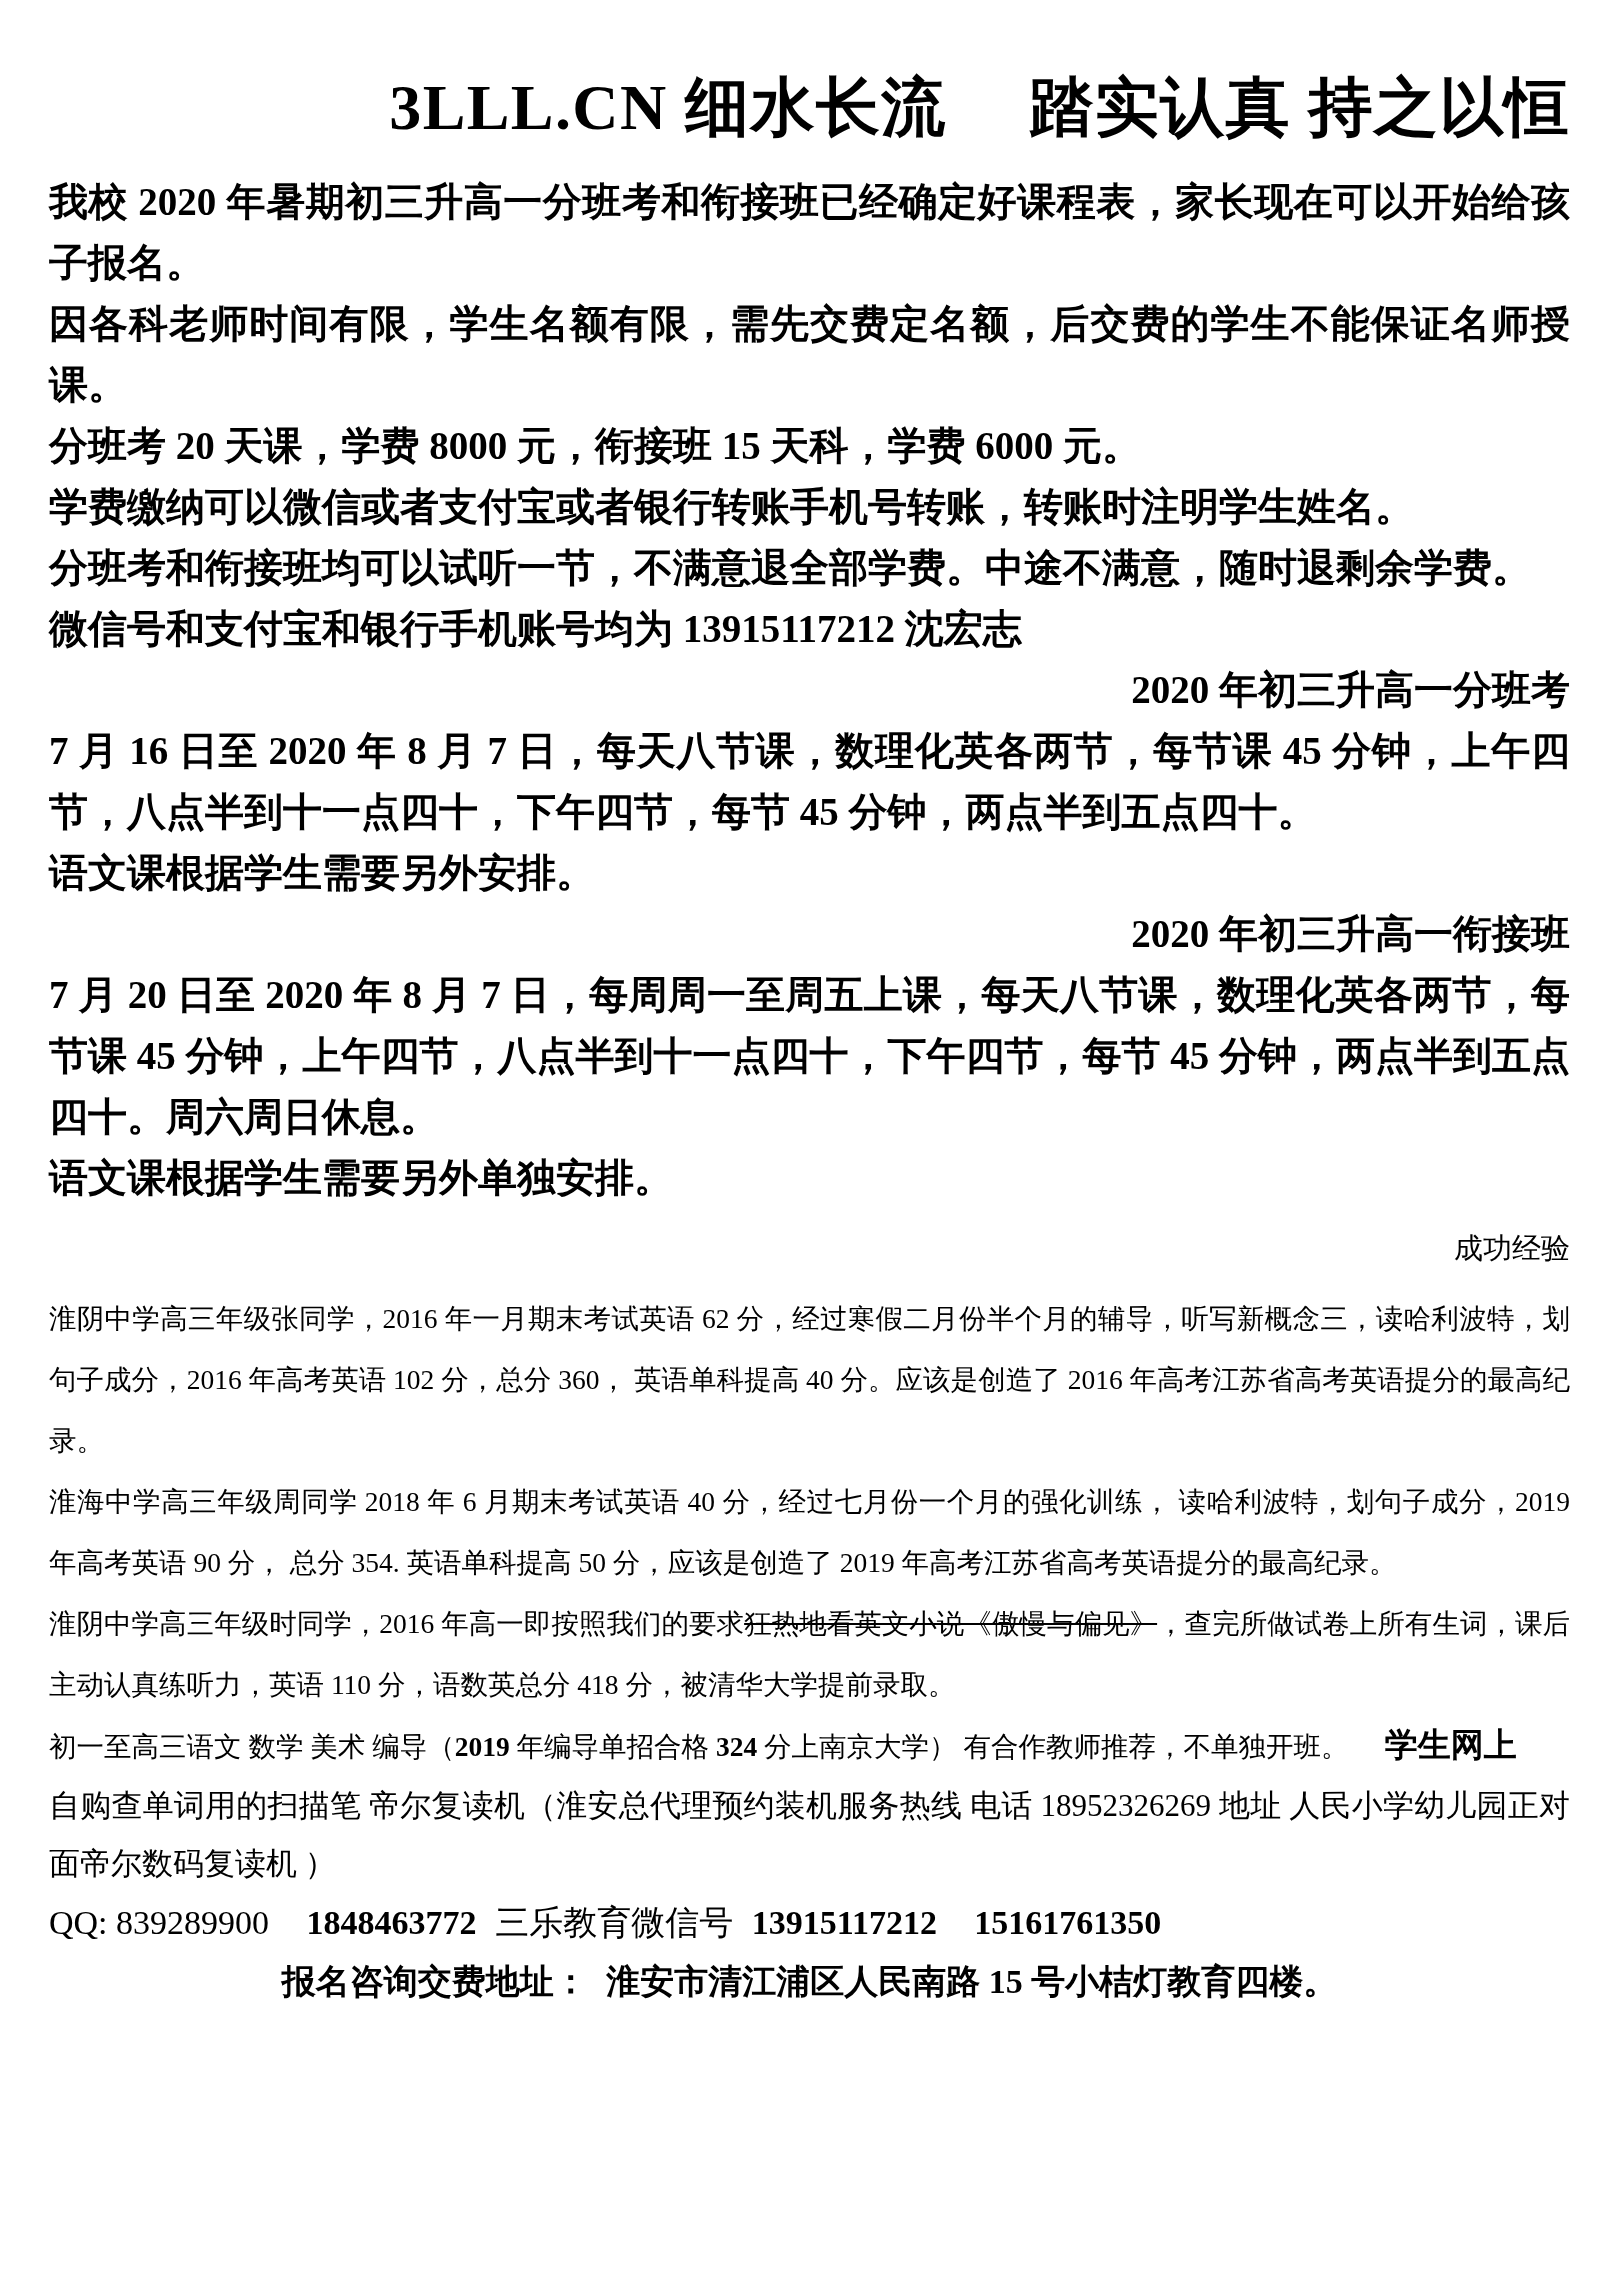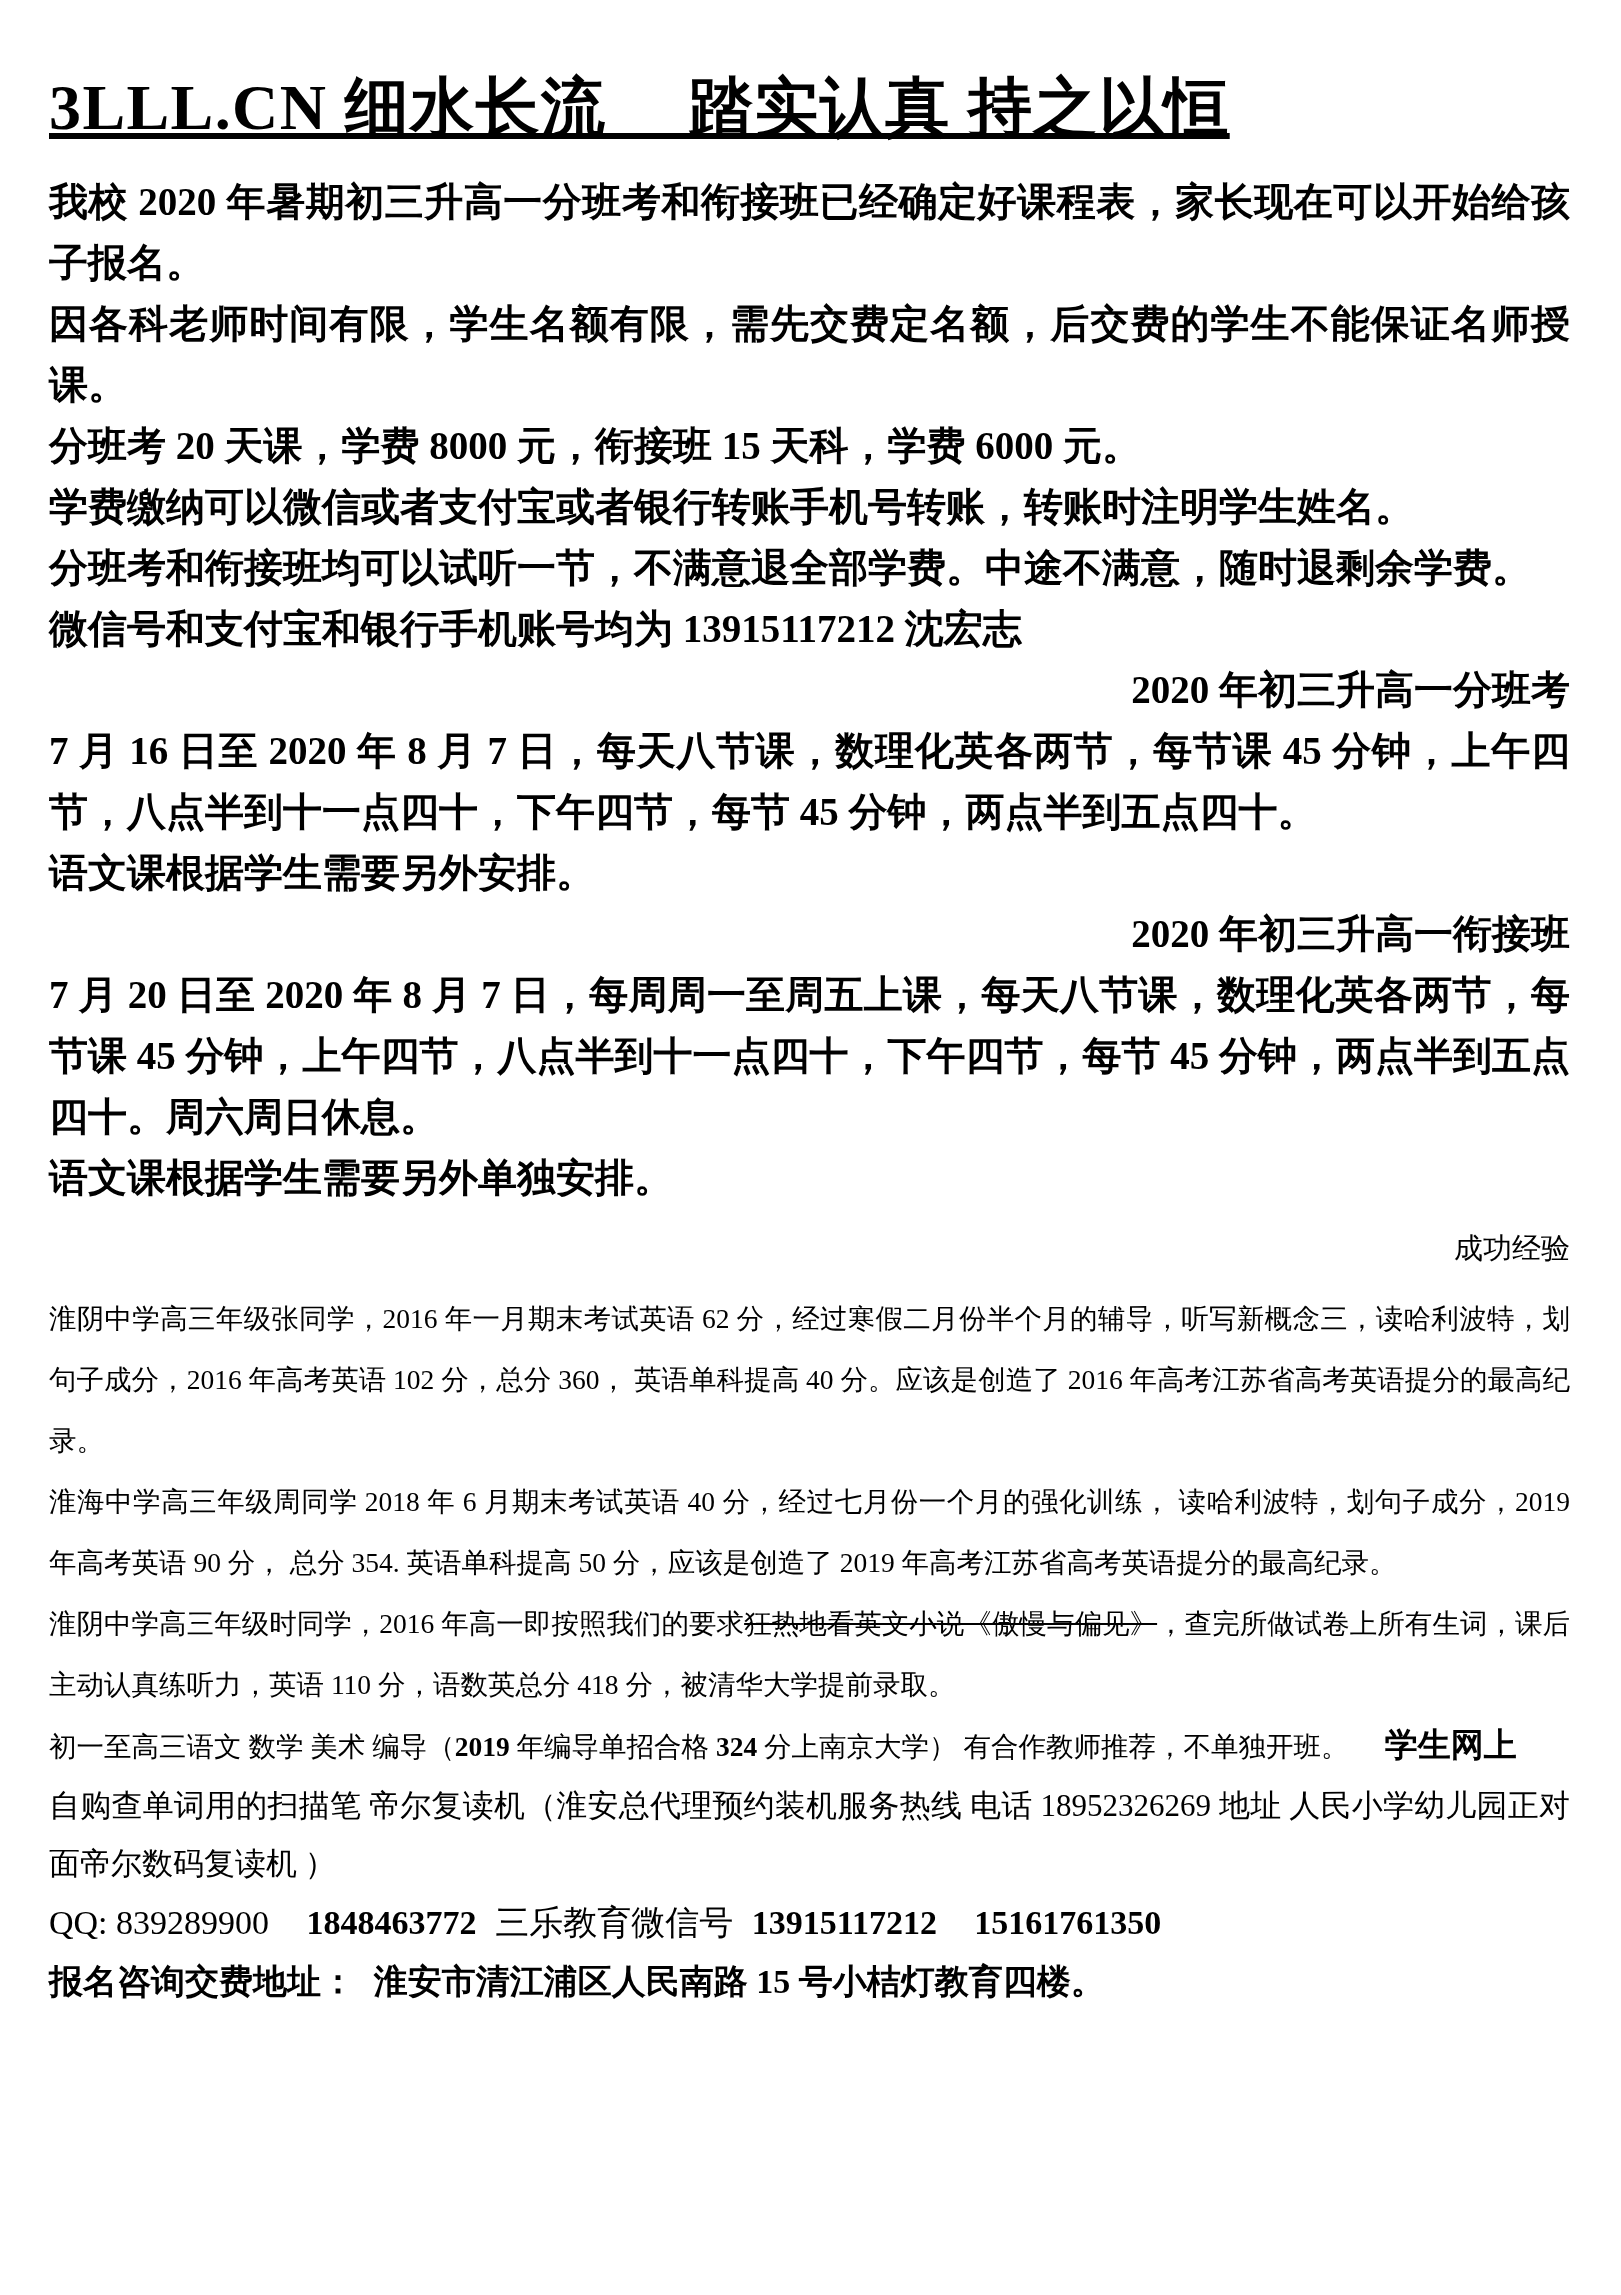--- a/index.html
+++ b/index.html
@@ -11,26 +11,25 @@
   body {
     width: 1621px;
     min-height: 2295px;
     font-family: "Liberation Serif", "DejaVu Serif", serif;
   }
   .page {
     padding: 64px 51px 0 49px;
   }
   .doc-title {
     margin: 0 0 20px 0;
-    text-align: left;
+    text-align: right;
     font-size: 64px;
     font-weight: bold;
     line-height: 87px;
     letter-spacing: 1.4px;
-    text-decoration: underline;
   }
   p { margin: 0; }
   .body-par {
     font-size: 39px;
     font-weight: bold;
     line-height: 61px;
     text-align: justify;
   }
   .center-head {
     font-size: 39px;
@@ -55,21 +54,21 @@
     font-weight: normal;
     line-height: 58px;
     text-align: justify;
   }
   .contact-par {
     font-size: 34px;
     font-weight: normal;
     line-height: 59px;
   }
   .strike { text-decoration: line-through; margin-top: 20px; }
-  .bold   { font-weight: bold; }
+  .bold   { font-weight: bold; text-align: center; }
   .big-bold {
     font-weight: bold;
     font-size: 33px;
   }
   .ml   { margin-left: 1.1em; }
   .ml-s { margin-left: 0.55em; }
 </style>
 </head>
 <body>
 

